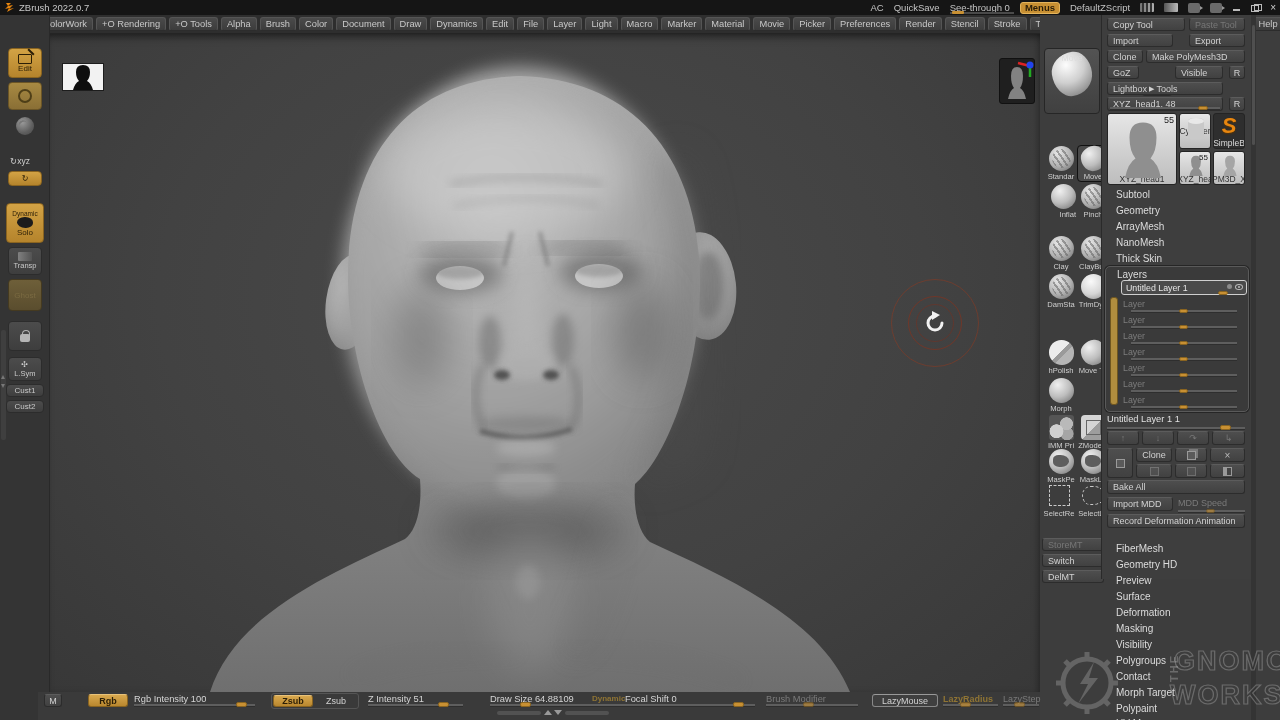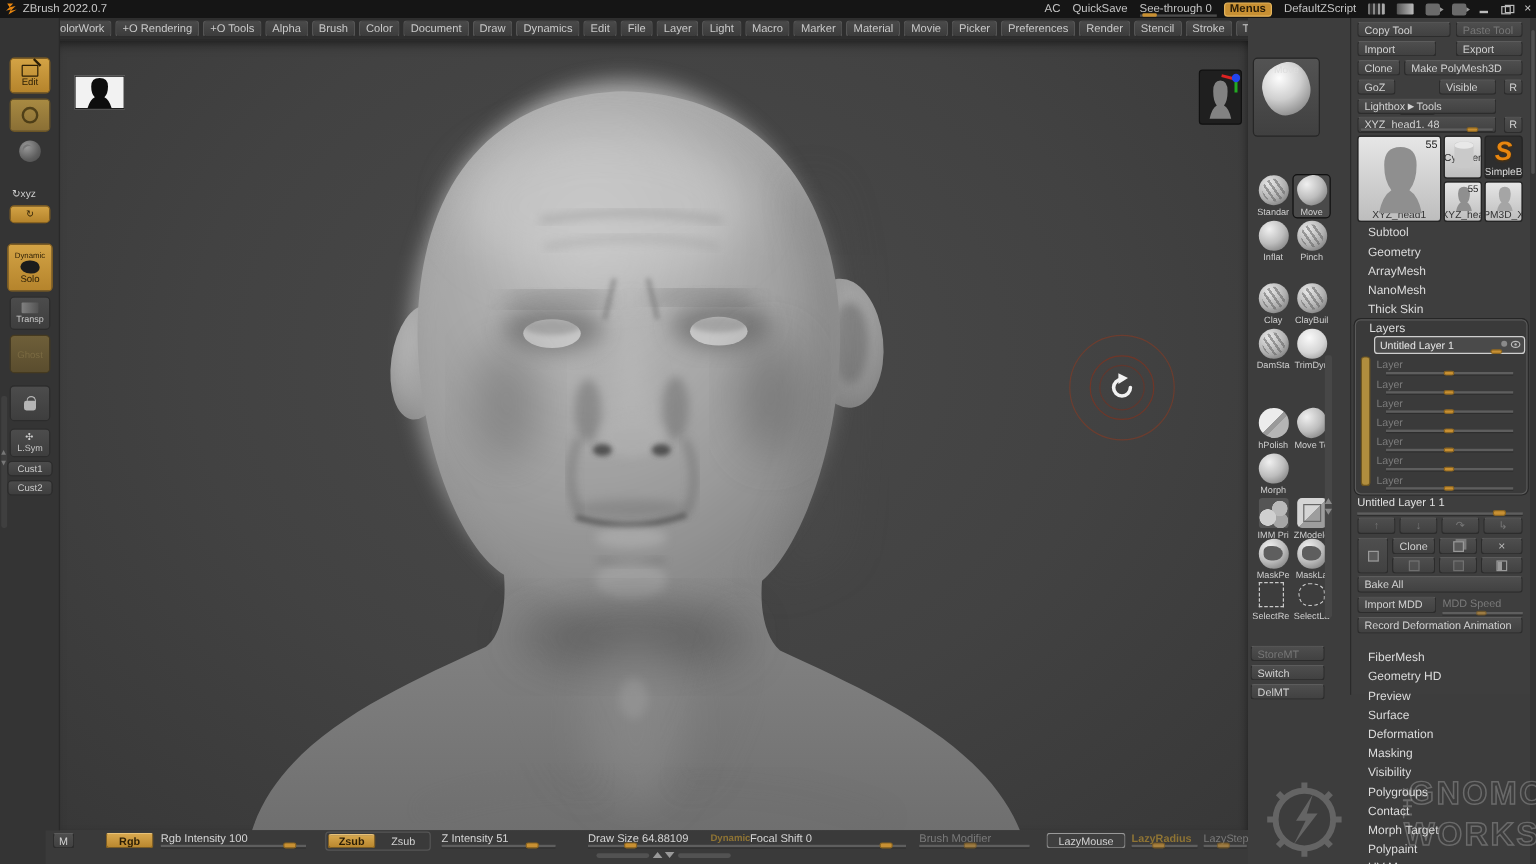--- a/index.html
+++ b/index.html
@@ -107,21 +107,21 @@
   .bicon.selrect{background:transparent;border-radius:0;border:1.5px dashed #c9c9c9;width:21px;height:21px;margin:2px;}
   .bicon.sellasso{background:transparent;border:1.5px dashed #c9c9c9;border-radius:45% 55% 60% 40%/55% 45% 40% 60%;width:22px;height:19px;margin:3px 1px;}
   .blabel{font-size:7.6px;color:#cfcfcf;margin-top:1px;white-space:nowrap;}
   .bs-scroll{position:absolute;left:64px;top:281px;width:6px;height:160px;background:#474747;border-radius:2px;}
   .bs-arrows{position:absolute;left:63px;top:398px;width:8px;height:22px;}
   .bs-arrows::before{content:"";position:absolute;left:1px;top:2px;border-left:3px solid transparent;border-right:3px solid transparent;border-bottom:5px solid #8a8a8a;}
   .bs-arrows::after{content:"";position:absolute;left:1px;top:11px;border-left:3px solid transparent;border-right:3px solid transparent;border-top:5px solid #8a8a8a;}
   .bs-scroll2{position:absolute;left:64px;top:425px;width:6px;height:75px;background:#474747;border-radius:2px;}
 
   
-  .toolpanel{position:absolute;left:1125px;top:15px;width:155px;height:564px;background:#3e3e3e;border-left:1px solid #2a2a2a;}
+  .toolpanel{position:absolute;left:1101px;top:15px;width:155px;height:564px;background:#3e3e3e;border-left:1px solid #2a2a2a;}
   .tp-scroll{position:absolute;right:0px;top:0;width:5px;height:705px;background:#343434;}
   .tp-scroll::after{content:"";position:absolute;left:1px;top:10px;width:3px;height:120px;background:#4f4f4f;border-radius:2px;}
   .thumb{position:absolute;border:1px solid #242424;border-radius:3px;background:linear-gradient(#e6e6e6,#bdbdbd);
          display:flex;align-items:flex-end;justify-content:center;overflow:hidden;}
   .thumb .tname{font-size:8.5px;color:#333;line-height:10px;white-space:nowrap;}
   .thumb .tbadge{position:absolute;right:2px;top:1px;font-size:9px;color:#222;}
   .thumb svg{position:absolute;}
   .thumb.darkbg{background:#2e2e2e;}
   .simpleb-glyph{position:absolute;left:0;top:0;width:100%;height:72%;display:flex;align-items:center;justify-content:center;
                  font-size:22px;font-weight:bold;font-style:italic;color:#e8860f;text-shadow:0 1px 2px #5a3404;}
@@ -362,21 +362,21 @@
     </div>
 
     <div class="btile" style="left:6px;top:131px;">
       <div class="bicon stripe"></div>
       <span class="blabel">Standar</span>
     </div>
     <div class="btile sel" style="left:38px;top:131px;">
       <div class="bicon tear"></div>
       <span class="blabel">Move</span>
     </div>
-    <div class="btile" style="left:6px;top:169px;">
+    <div class="btile" style="left:6px;top:169px;align-items:flex-end;">
       <div class="bicon"></div>
       <span class="blabel">Inflat</span>
     </div>
     <div class="btile" style="left:38px;top:169px;">
       <div class="bicon stripe"></div>
       <span class="blabel">Pinch</span>
     </div>
     <div class="btile" style="left:6px;top:221px;">
       <div class="bicon stripe"></div>
       <span class="blabel">Clay</span>

